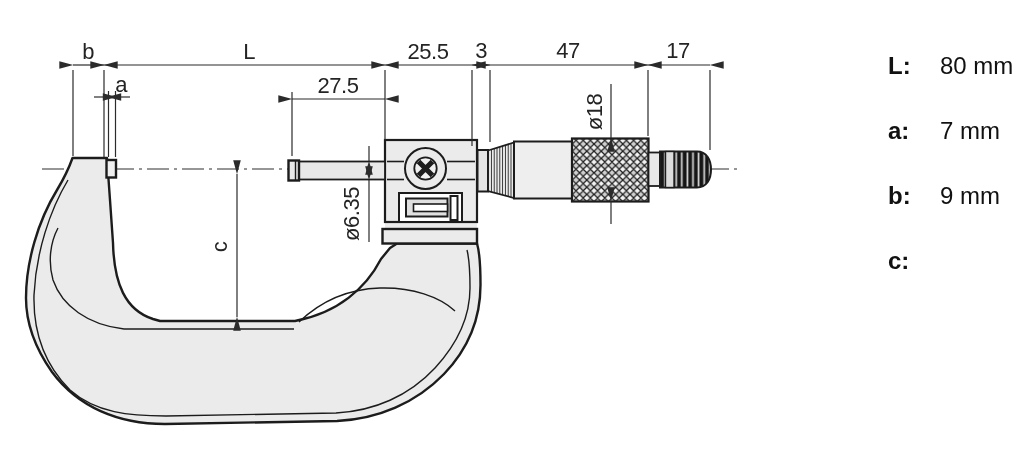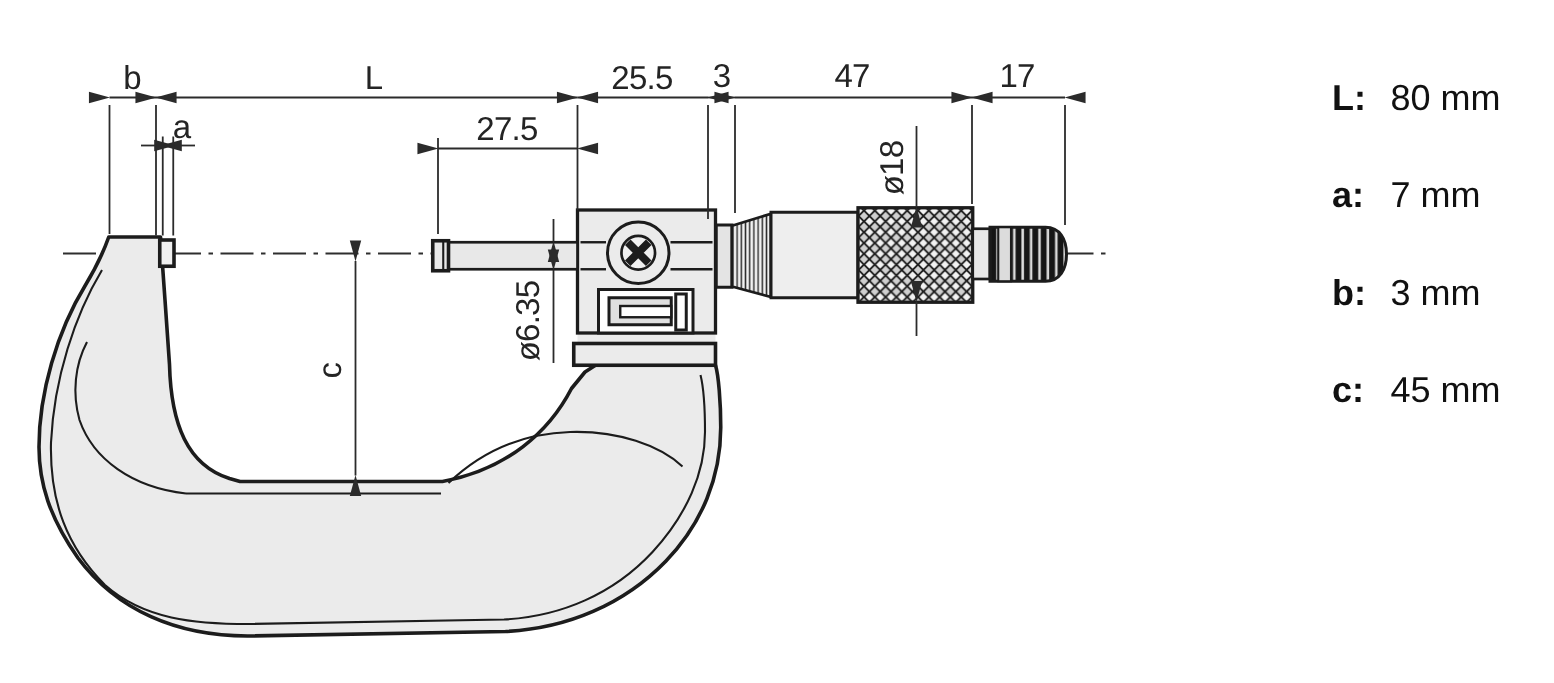--- a/index.html
+++ b/index.html
@@ -4,21 +4,21 @@
 <style>
   html,body{margin:0;padding:0;background:#ffffff;}
   .canvas{position:relative;width:1036px;height:455px;background:#ffffff;overflow:hidden;
           font-family:"Liberation Sans", sans-serif;}
   svg text{font-family:"Liberation Sans", sans-serif;fill:#242424;}
   .dimtxt{font-size:22px;letter-spacing:-0.5px;}
   .legend{position:absolute;left:888px;top:52px;}
   .legend-row{display:flex;align-items:baseline;height:26px;margin-bottom:39px;
               font-size:24px;color:#111;}
   .legend-label{font-weight:bold;min-width:30px;}
-  .legend-value{margin-left:9px;white-space:nowrap;}
+  .legend-value{margin-left:22px;white-space:nowrap;}
 </style>
 </head>
 <body>
 
 <div class="canvas">
 
 <svg width="1036" height="455" viewBox="0 0 1036 455">
   <defs>
     <marker id="arr" markerUnits="userSpaceOnUse" markerWidth="15" markerHeight="10" refX="0.3" refY="5" orient="auto-start-reverse" overflow="visible">
       <path d="M0,5 L14,8.8 L14,1.2 Z" fill="#2b2b2b"></path>
@@ -176,21 +176,20 @@
     <div class="legend-row">
       <span class="legend-label">L:</span>
       <span class="legend-value">80 mm</span>
     </div>
     <div class="legend-row">
       <span class="legend-label">a:</span>
       <span class="legend-value">7 mm</span>
     </div>
     <div class="legend-row">
       <span class="legend-label">b:</span>
-      <span class="legend-value">3 mm</span>
+      <span class="legend-value">9 mm</span>
     </div>
     <div class="legend-row">
       <span class="legend-label">c:</span>
-      <span class="legend-value">45 mm</span>
     </div>
   </div>
 
 </div>
 
 </body></html>

